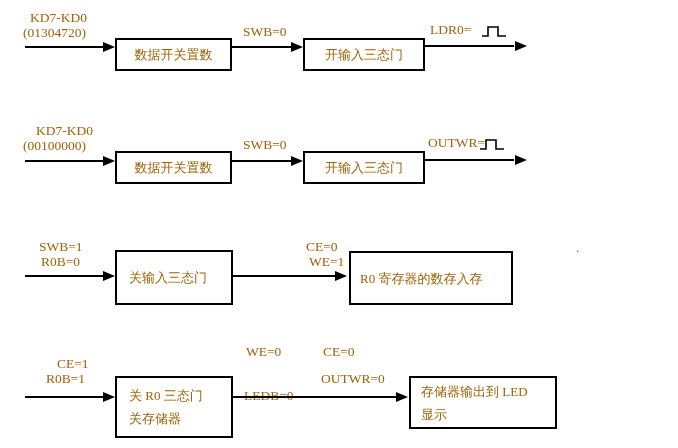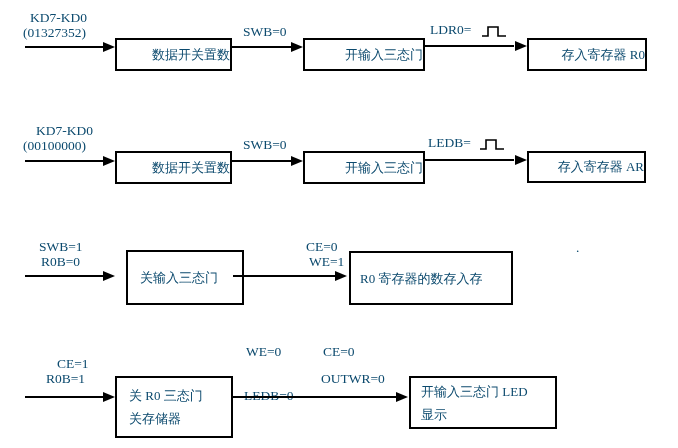--- a/index.html
+++ b/index.html
@@ -1,34 +1,34 @@
 <!DOCTYPE html>
 <html><head>
 <meta charset="utf-8">
 <style>
   html,body{margin:0;padding:0;background:#fff;}
   #canvas{position:relative;width:678px;height:448px;background:#fff;overflow:hidden;
-          font-family:"Liberation Serif","DejaVu Serif",serif;color:#0c4a6e;}
+          font-family:"Liberation Serif","DejaVu Serif",serif;color:#a16207;}
   .t{position:absolute;white-space:nowrap;font-size:13.5px;line-height:15px;}
   .hline{position:absolute;height:2px;background:#000;}
   .ah{position:absolute;width:0;height:0;border-left:12px solid #000;
       border-top:5px solid transparent;border-bottom:5px solid transparent;}
   .box{position:absolute;border:2px solid #000;background:#fff;box-sizing:border-box;
-       display:flex;align-items:center;justify-content:flex-end;font-size:13px;}
+       display:flex;align-items:center;justify-content:center;font-size:13px;}
   .box.ml{flex-direction:column;align-items:flex-start;justify-content:center;
           padding-left:12px;line-height:23px;}
   .pulse{position:absolute;}
 </style>
 </head>
 <body>
 
 <div id="canvas">
 
   <div class="t" style="left:30px;top:10px;">KD7-KD0</div>
-  <div class="t" style="left:23px;top:25px;">(01327352)</div>
+  <div class="t" style="left:23px;top:25px;">(01304720)</div>
   <div class="hline" style="left:25px;top:46px;width:80px;"></div>
   <div class="ah" style="left:103px;top:42px;"></div>
 
   <div class="box" style="left:115px;top:38px;width:117px;height:33px;">
     <span>数据开关置数</span>
   </div>
 
   <div class="t" style="left:243px;top:24px;">SWB=0</div>
   <div class="hline" style="left:232px;top:46px;width:60px;"></div>
   <div class="ah" style="left:291px;top:42px;"></div>
@@ -37,58 +37,52 @@
     <span>开输入三态门</span>
   </div>
 
   <div class="t" style="left:430px;top:22px;">LDR0=</div>
   <svg class="pulse" style="left:481px;top:24px;" width="30" height="16" viewBox="0 0 30 16">
     <path d="M1 12 H7 V3 H17 V12 H25" fill="none" stroke="#000" stroke-width="1.6"></path>
   </svg>
   <div class="hline" style="left:425px;top:45px;width:89px;"></div>
   <div class="ah" style="left:515px;top:41px;"></div>
 
-  <div class="box" style="left:527px;top:38px;width:120px;height:33px;">
-    <span>存入寄存器 R0</span>
-  </div>
 
   <div class="t" style="left:36px;top:123px;">KD7-KD0</div>
   <div class="t" style="left:23px;top:138px;">(00100000)</div>
   <div class="hline" style="left:25px;top:160px;width:80px;"></div>
   <div class="ah" style="left:103px;top:156px;"></div>
 
   <div class="box" style="left:115px;top:151px;width:117px;height:33px;">
     <span>数据开关置数</span>
   </div>
 
   <div class="t" style="left:243px;top:137px;">SWB=0</div>
   <div class="hline" style="left:232px;top:160px;width:60px;"></div>
   <div class="ah" style="left:291px;top:156px;"></div>
 
   <div class="box" style="left:303px;top:151px;width:122px;height:33px;">
     <span>开输入三态门</span>
   </div>
 
-  <div class="t" style="left:428px;top:135px;">LEDB=</div>
+  <div class="t" style="left:428px;top:135px;">OUTWR=</div>
   <svg class="pulse" style="left:479px;top:137px;" width="30" height="16" viewBox="0 0 30 16">
     <path d="M1 12 H7 V3 H17 V12 H25" fill="none" stroke="#000" stroke-width="1.6"></path>
   </svg>
   <div class="hline" style="left:425px;top:159px;width:89px;"></div>
   <div class="ah" style="left:515px;top:155px;"></div>
 
-  <div class="box" style="left:527px;top:151px;width:119px;height:32px;">
-    <span>存入寄存器 AR</span>
-  </div>
 
   <div class="t" style="left:39px;top:239px;text-align:center;">SWB=1</div>
   <div class="t" style="left:41px;top:254px;">R0B=0</div>
   <div class="hline" style="left:25px;top:275px;width:80px;"></div>
   <div class="ah" style="left:103px;top:271px;"></div>
 
-  <div class="box ml" style="left:115px;top:250px;width:118px;height:55px;margin-left:11px;">
+  <div class="box ml" style="left:115px;top:250px;width:118px;height:55px;">
     <span>关输入三态门</span>
   </div>
 
   <div class="t" style="left:306px;top:239px;">CE=0</div>
   <div class="t" style="left:309px;top:254px;">WE=1</div>
   <div class="hline" style="left:233px;top:275px;width:103px;"></div>
   <div class="ah" style="left:335px;top:271px;"></div>
 
   <div class="box ml" style="left:349px;top:251px;width:164px;height:54px;padding-left:9px;">
     <span>R0 寄存器的数存入存</span>
@@ -107,17 +101,17 @@
   </div>
 
   <div class="t" style="left:246px;top:344px;font-family:Liberation Serif, serif;">WE=0</div>
   <div class="t" style="left:323px;top:344px;">CE=0</div>
   <div class="t" style="left:244px;top:388px;">LEDB=0</div>
   <div class="t" style="left:321px;top:371px;">OUTWR=0</div>
   <div class="hline" style="left:233px;top:396px;width:164px;"></div>
   <div class="ah" style="left:396px;top:392px;"></div>
 
   <div class="box ml" style="left:409px;top:376px;width:148px;height:53px;padding-left:10px;">
-    <span>开输入三态门 LED</span>
+    <span>存储器输出到 LED</span>
     <span>显示</span>
   </div>
 
 </div>
 
 </body></html>

